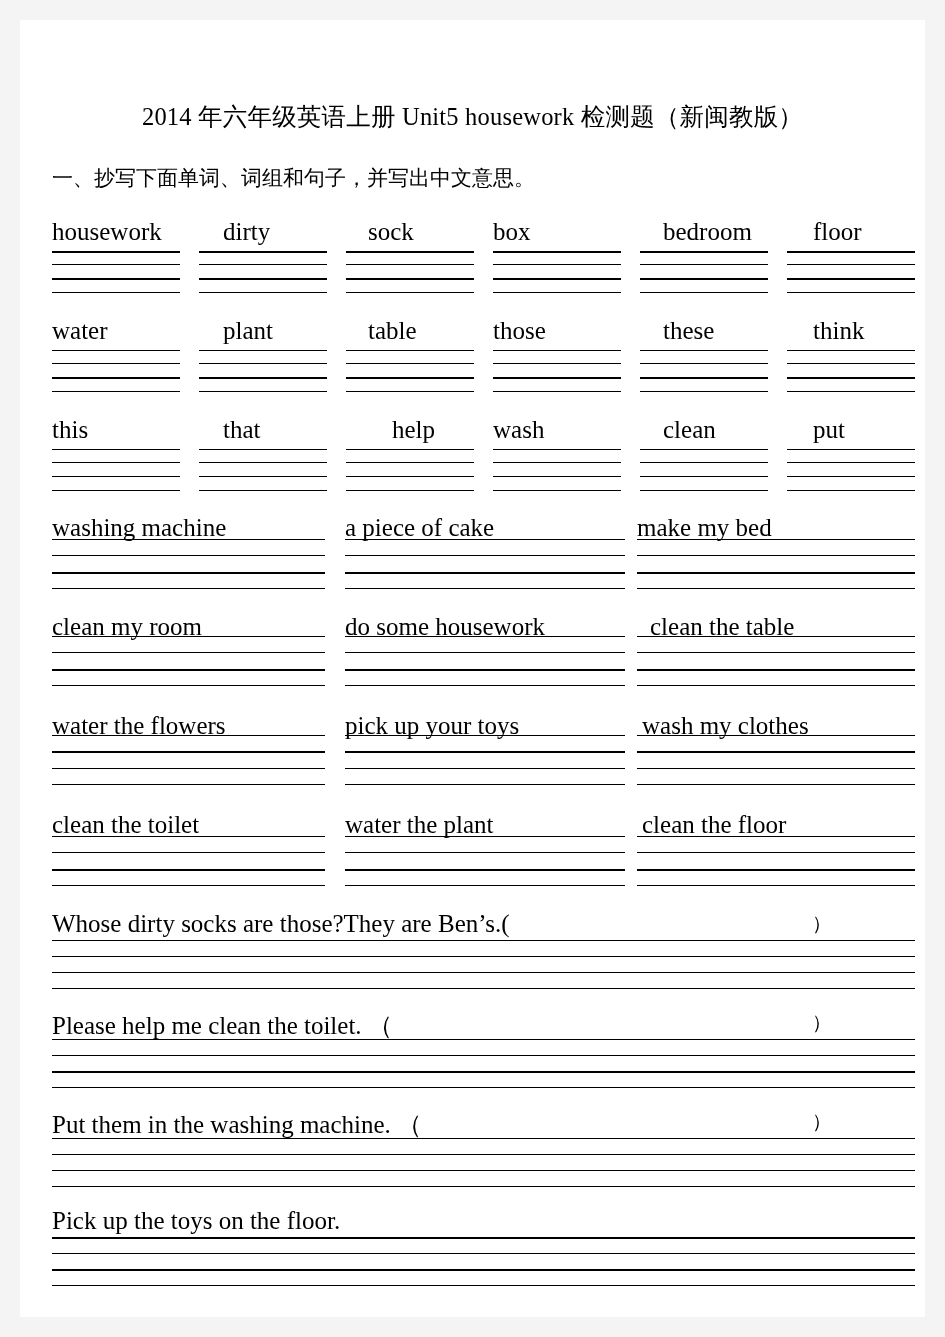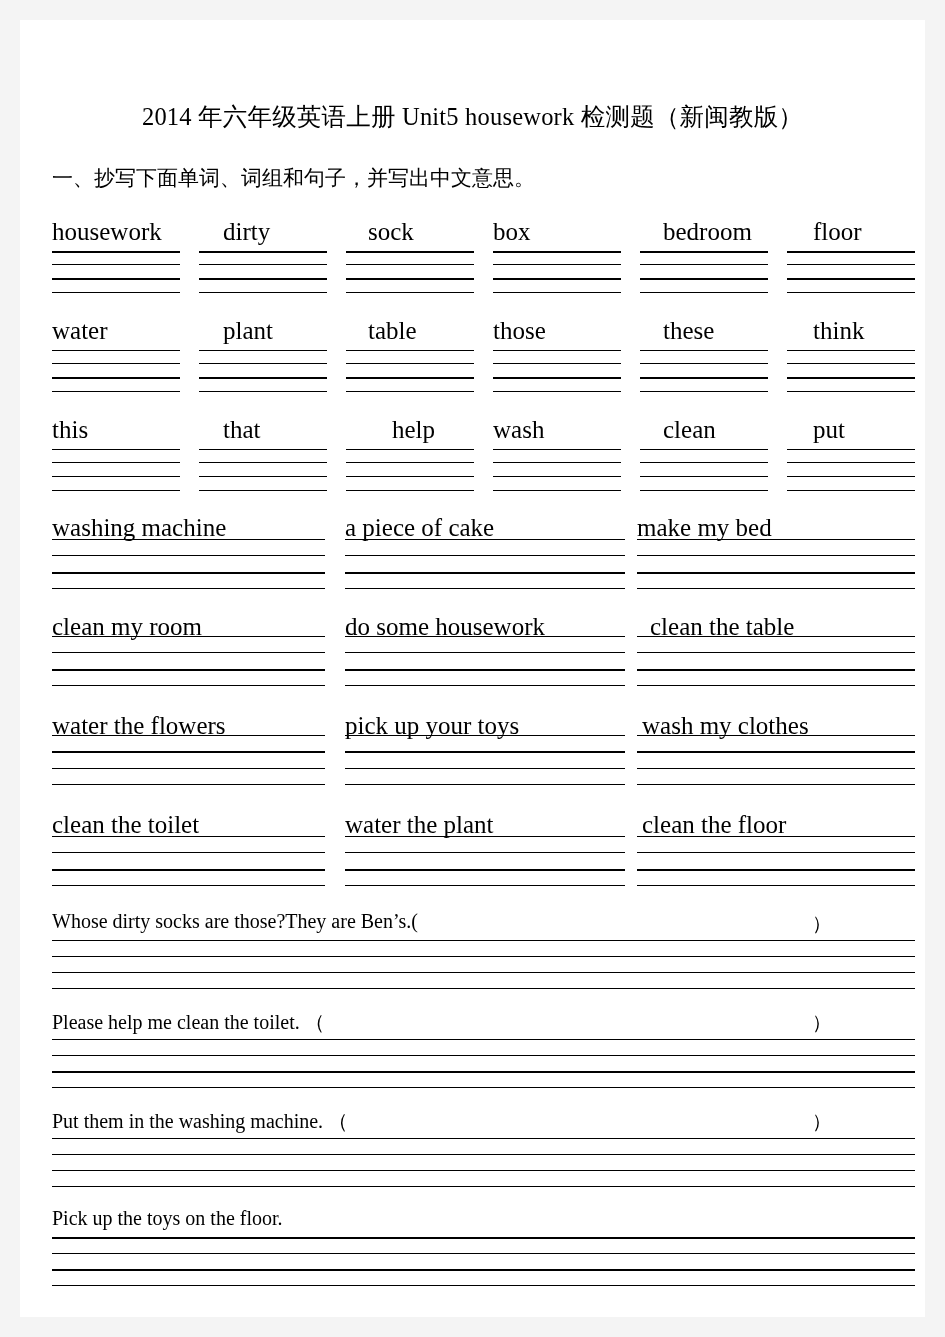--- a/index.html
+++ b/index.html
@@ -98,21 +98,21 @@
   
   .phrase-row.on-rule .cell-label { top: 0px; }
   .phrase-row.on-rule .rules { top: 22px; }
 
   
   .sentence-row { height: 98px; }
   .sentence-row .sentence-text {
     position: absolute;
     left: 0;
     top: 0;
-    font-size: 20px;
+    font-size: 25px;
     white-space: nowrap;
   }
   .sentence-row .paren-close {
     position: absolute;
     top: 0;
     font-size: 19.5px;
   }
   .sentence-row .rules { top: 30px; height: 62px; }
   .sentence-row .rule.r0 { top: 0px; }
   .sentence-row .rule.r1 { top: 16px; }

